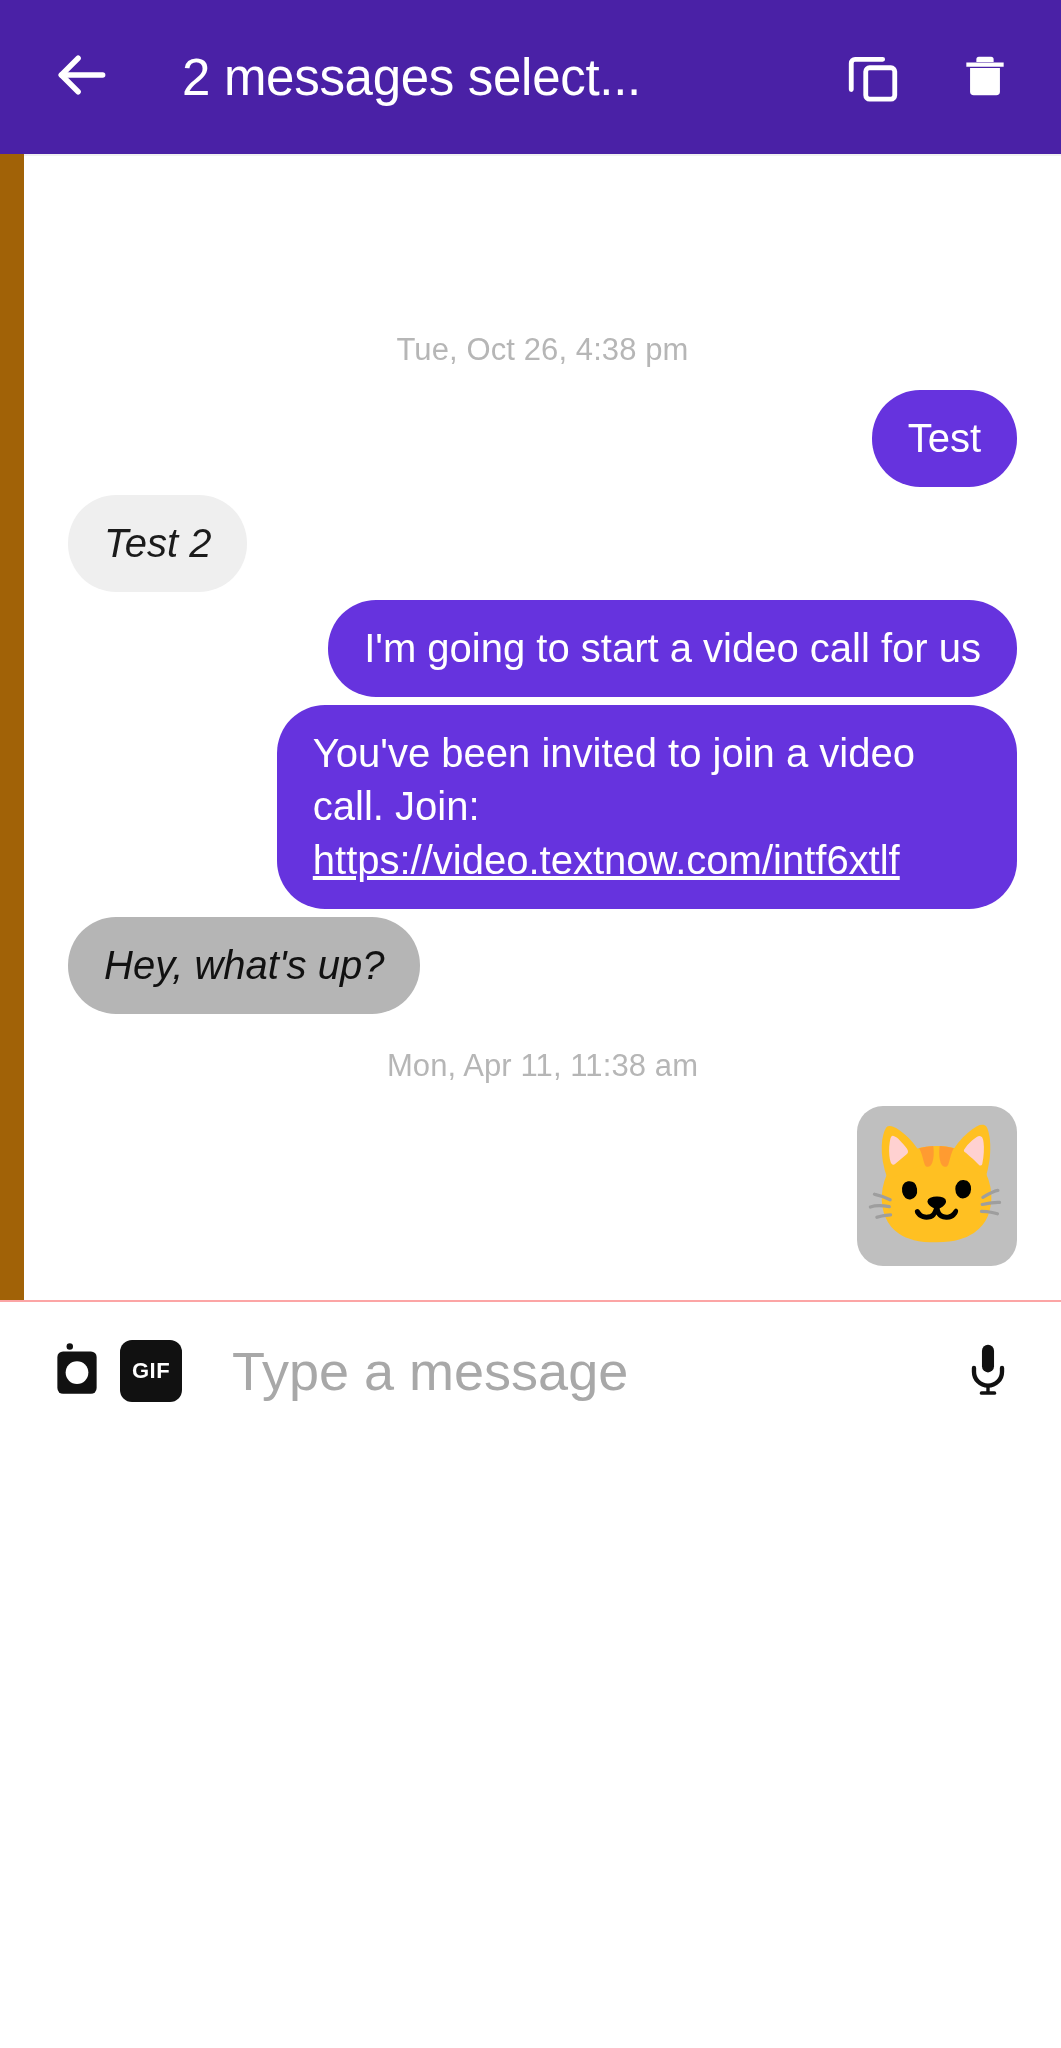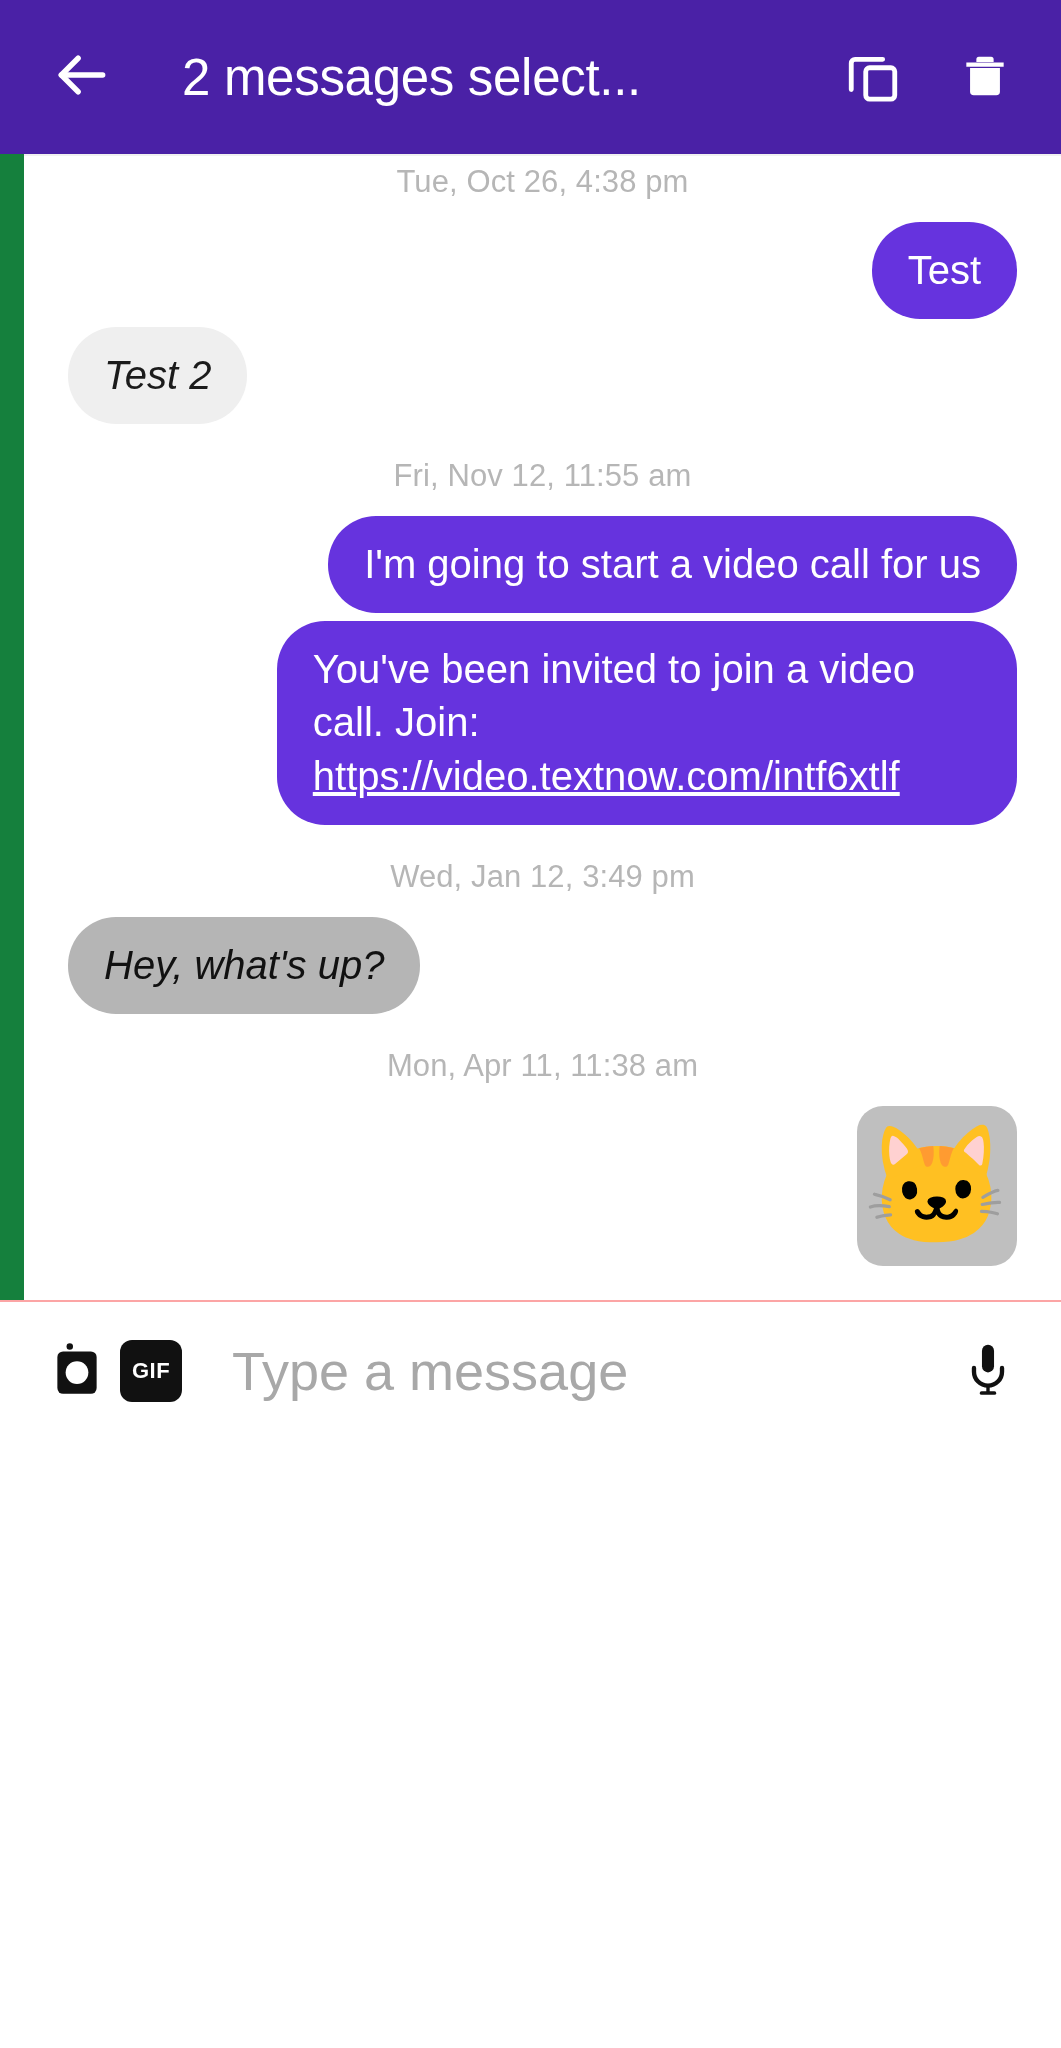--- a/index.html
+++ b/index.html
@@ -9,21 +9,21 @@
     background: #ffffff;
     font-family: "Liberation Sans", sans-serif;
     overflow: hidden;
   }
   .phone {
     position: relative;
     width: 1061px;
     height: 1440px;
     display: flex;
     flex-direction: column;
-    background: #15803d;
+    background: #a16207;
   }
 
   
   .appbar {
     height: 154px;
     background: #4A21A6;
     display: flex;
     align-items: center;
     flex: 0 0 auto;
     padding: 0 28px 0 44px;
@@ -216,31 +216,29 @@
       <div class="timestamp">Tue, Oct 26, 4:38 pm</div>
       <div class="row out">
         <div class="bubble out">Test</div>
       </div>
       <div class="row in">
         <div class="bubble in">Test 2</div>
       </div>
     </div>
 
     <div>
-      <div class="timestamp">Fri, Nov 12, 11:55 am</div>
       <div class="row out">
         <div class="bubble out">I'm going to start a video call for us</div>
       </div>
       <div class="row out">
         <div class="bubble out"><span>You've been invited to join a video call. Join: </span><span class="link">https://video.textnow.com/intf6xtlf</span></div>
       </div>
     </div>
 
     <div>
-      <div class="timestamp">Wed, Jan 12, 3:49 pm</div>
       <div class="row in">
         <div class="bubble in selected">Hey, what's up?</div>
       </div>
     </div>
 
     <div>
       <div class="timestamp">Mon, Apr 11, 11:38 am</div>
       <div class="row out">
         <div class="sticker-wrap">🐱</div>
       </div>

